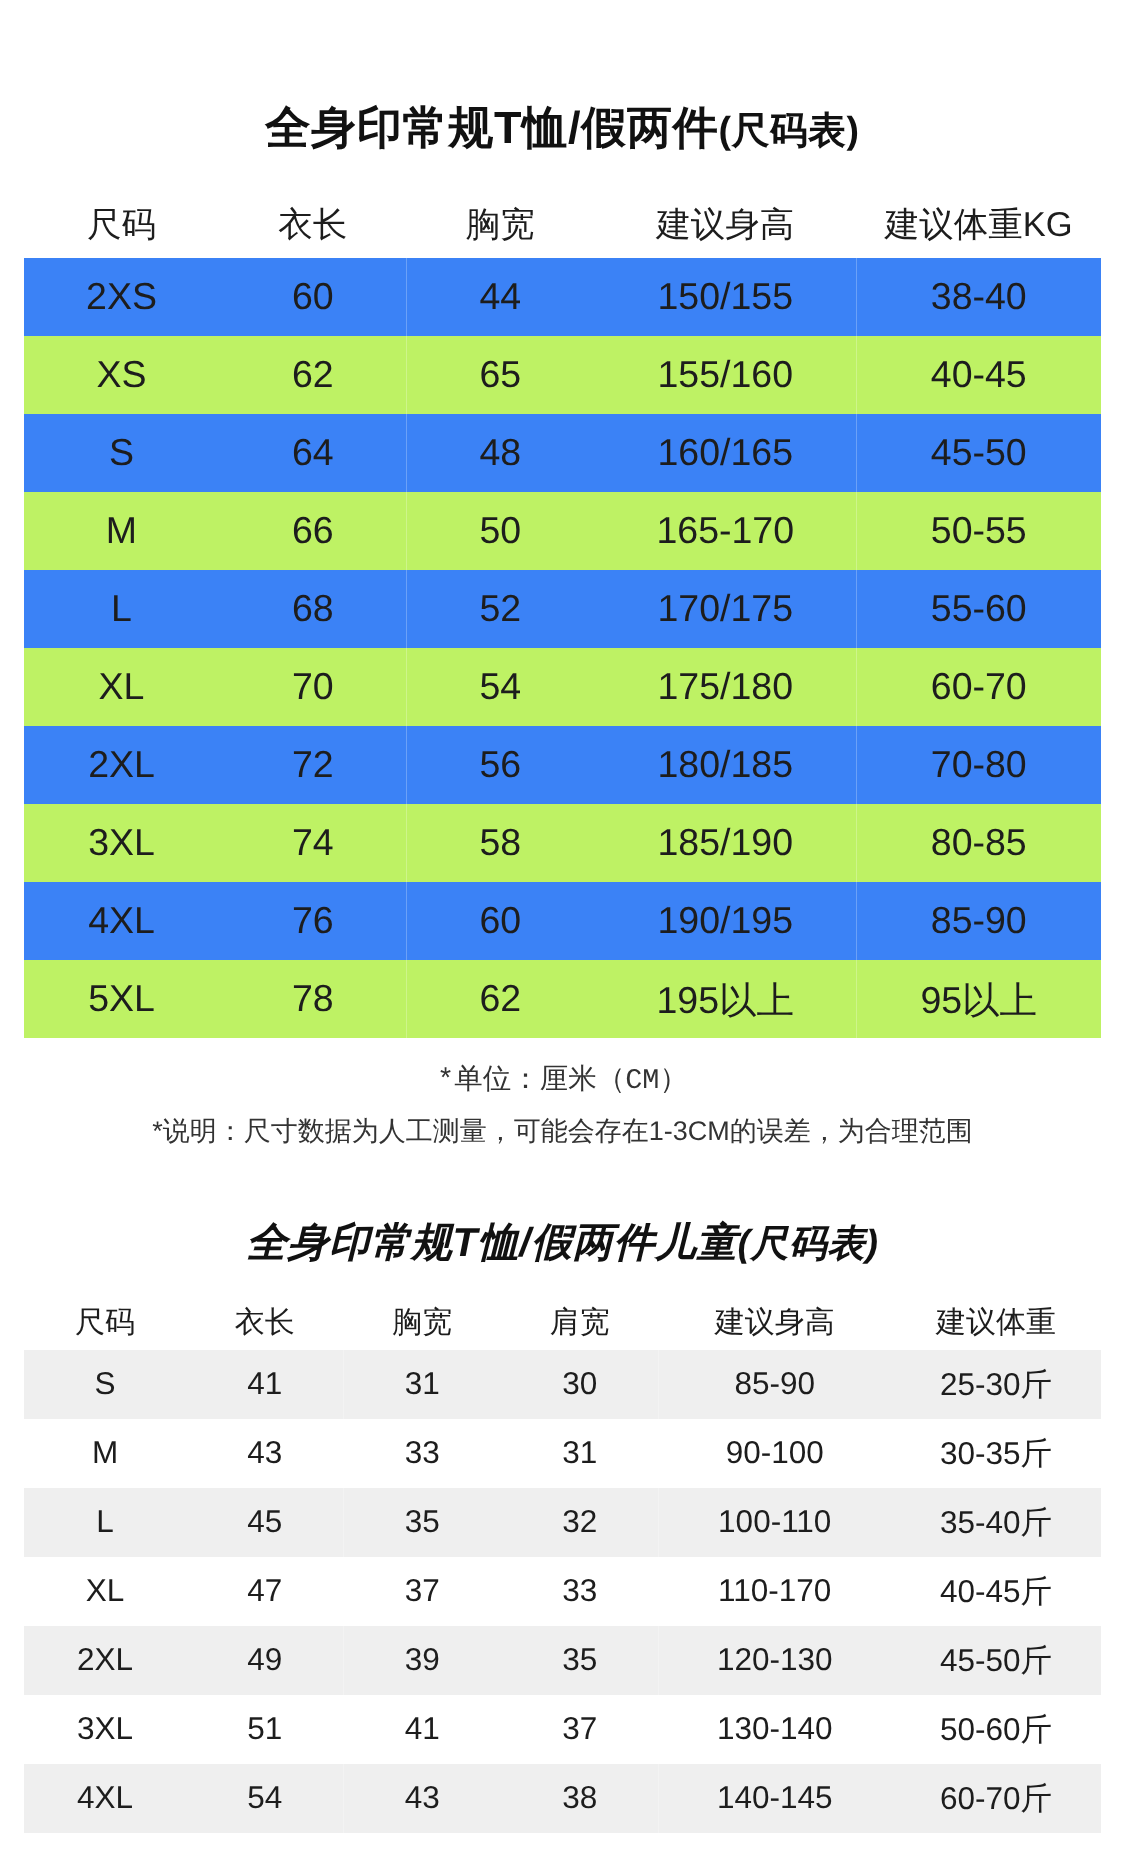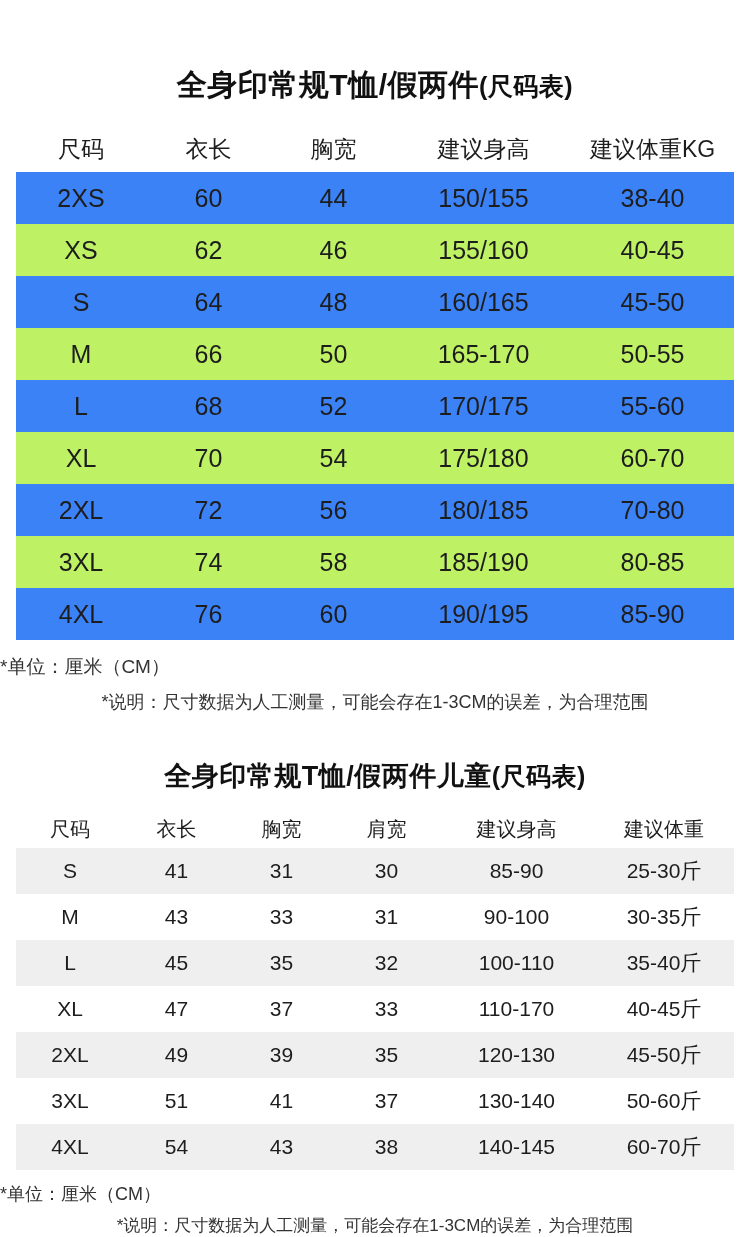--- a/index.html
+++ b/index.html
@@ -30,20 +30,21 @@
   .title-adult {
     font-size: 30px;
     padding-top: 26px;
     padding-bottom: 20px;
     margin-top: 39px;
   }
   .title-kid {
     font-size: 27px;
     padding-top: 22px;
     padding-bottom: 16px;
+    font-style: italic;
   }
   .title-adult .suffix,
   .title-kid .suffix {
     font-size: 25px;
   }
 
   
   table.size-table {
     width: 718px;
     margin: 0 auto;
@@ -88,24 +89,25 @@
   }
   .kid-table tr.shade td {
     background: #efefef;
   }
   .kid-table tr.plain td {
     background: #ffffff;
   }
 
   
   .unit-note {
+    text-align: center;
     font-size: 19px;
     color: #333333;
     padding-top: 14px;
-    font-family: Liberation Sans, sans-serif;
+    font-family: Liberation Mono, monospace;
   }
   .disclaimer {
     text-align: center;
     font-size: 18px;
     color: #333333;
     padding-top: 10px;
     padding-bottom: 4px;
   }
   .kid-unit-note {
     padding-top: 12px;
@@ -150,21 +152,21 @@
       <tr class="shade">
         <td>2XS</td>
         <td>60</td>
         <td>44</td>
         <td>150/155</td>
         <td>38-40</td>
       </tr>
       <tr class="plain">
         <td>XS</td>
         <td>62</td>
-        <td>46</td>
+        <td>65</td>
         <td>155/160</td>
         <td>40-45</td>
       </tr>
       <tr class="shade">
         <td>S</td>
         <td>64</td>
         <td>48</td>
         <td>160/165</td>
         <td>45-50</td>
       </tr>
@@ -202,20 +204,27 @@
         <td>58</td>
         <td>185/190</td>
         <td>80-85</td>
       </tr>
       <tr class="shade">
         <td>4XL</td>
         <td>76</td>
         <td>60</td>
         <td>190/195</td>
         <td>85-90</td>
+      </tr>
+      <tr class="plain">
+        <td>5XL</td>
+        <td>78</td>
+        <td>62</td>
+        <td>195以上</td>
+        <td>95以上</td>
       </tr>
     </tbody>
   </table>
 
   <div class="unit-note">*单位：厘米（CM）</div>
   <div class="disclaimer">*说明：尺寸数据为人工测量，可能会存在1-3CM的误差，为合理范围</div>
 
   <div class="gap"></div>
 
   <div class="section-title title-kid">

